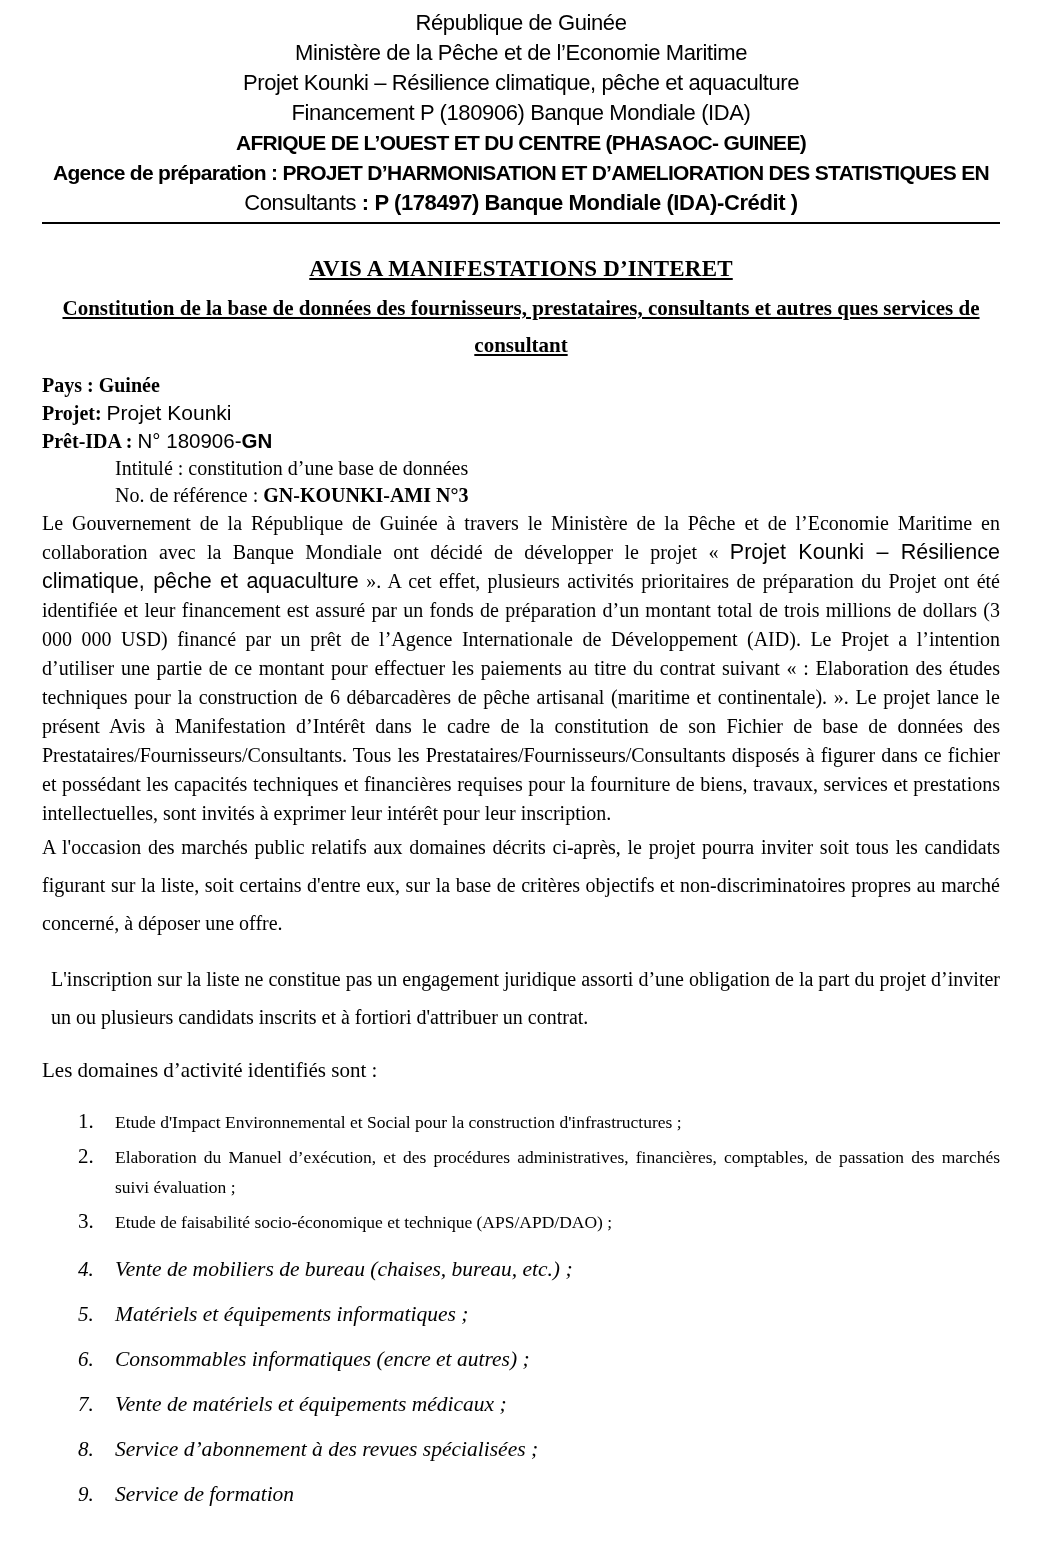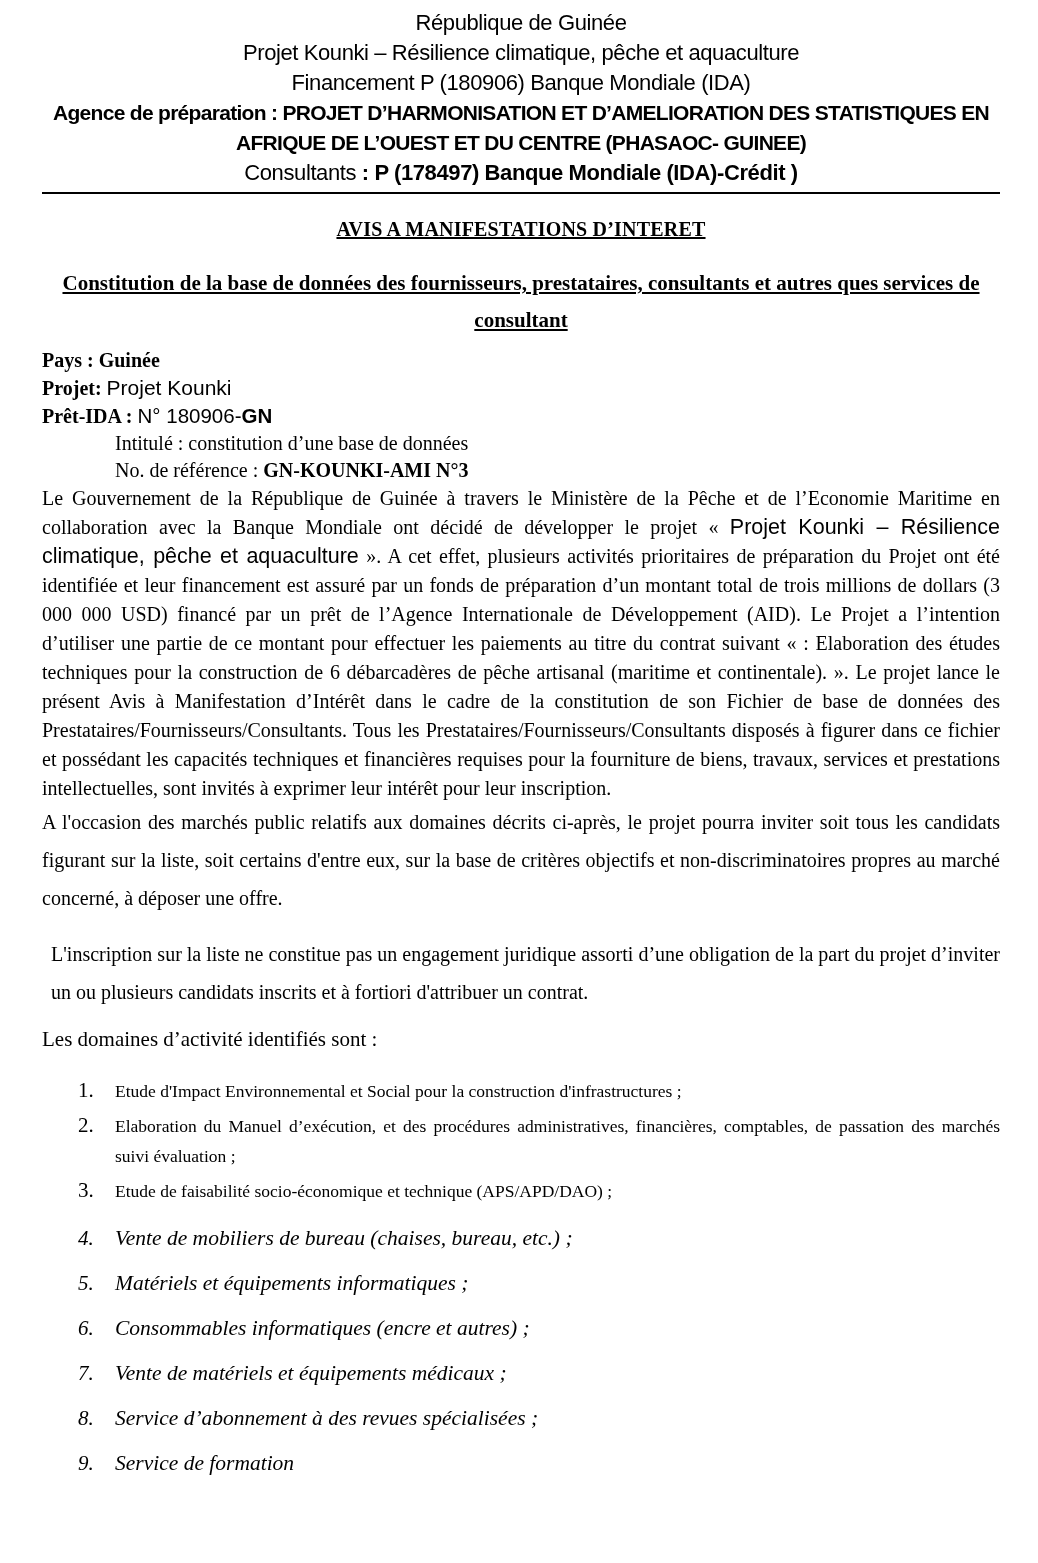--- a/index.html
+++ b/index.html
@@ -20,65 +20,66 @@
 
   
   .doc-header { text-align:center; font-family:"Liberation Sans", sans-serif; }
   .h-line { font-size:22px; line-height:30px; letter-spacing:-0.4px; white-space:nowrap; }
   .h-line.h-bold { font-weight:bold; font-size:21px; letter-spacing:-0.7px; }
   .h-line .seg-bold { font-weight:bold; }
   .rule { border-bottom:2px solid #000; margin-top:4px; }
 
   
   .title {
-    text-align:center; font-size:20px; font-weight:bold;
-    text-decoration:underline; margin-top:24px; letter-spacing:0.2px;
+    text-align:center; font-size:23px; font-weight:bold;
+    text-decoration:underline; margin-top:32px; letter-spacing:0.2px;
   }
   .subtitle {
     text-align:center; font-size:21px; font-weight:bold;
-    text-decoration:underline; line-height:37px; margin-top:24px;
+    text-decoration:underline; line-height:37px; margin-top:8px;
   }
 
   
   .meta { margin-top:8px; font-size:20px; line-height:27px; }
   .b  { font-weight:bold; }
   .sans { font-family:"Liberation Sans", sans-serif; }
   .projet-value { font-size:21px; }
   .pret-num { font-size:20.5px; }
   .indent { padding-left:73px; }
 
   
   .para { font-size:20px; line-height:29px; text-align:justify; }
   .sans-inline { font-family:"Liberation Sans", sans-serif; font-size:21.5px; }
   .para-wide { font-size:20px; line-height:38px; text-align:justify; }
   .p3 { margin-top:18px;margin-left:9px; }
-  .domains-heading { font-size:21px; margin-top:16px;font-family:Liberation Serif, serif; }
+  .domains-heading { font-size:21px; margin-top:22px;font-family:Liberation Serif, serif; }
 
   
   .list { margin-top:24px; }
   .item { display:flex; align-items:baseline; }
   .item .num { flex:none; width:37px; margin-left:36px; font-size:21px; }
   .item .txt { flex:1; }
   .i-a { margin-bottom:5px; }
   .i-a .txt { font-size:17.5px; line-height:30px; text-align:justify; }
   .i-b { margin-bottom:16px; font-style:italic; }
   .i-b .txt { font-size:21.5px; line-height:29px; }
   .gap-top { margin-top:18px; }
 </style>
 </head>
 <body>
 
 <div class="page">
 
   <header class="doc-header">
     <div class="h-line">République de Guinée</div>
+    <div class="h-line">Ministère de la Pêche et de l’Economie Maritime</div>
     <div class="h-line">Projet Kounki – Résilience climatique, pêche et aquaculture</div>
     <div class="h-line">Financement P (180906) Banque Mondiale (IDA)</div>
+    <div class="h-line h-bold">AFRIQUE DE L’OUEST ET DU CENTRE (PHASAOC- GUINEE)</div>
     <div class="h-line h-bold">Agence de préparation : PROJET D’HARMONISATION ET D’AMELIORATION DES STATISTIQUES EN</div>
-    <div class="h-line h-bold">AFRIQUE DE L’OUEST ET DU CENTRE (PHASAOC- GUINEE)</div>
     <div class="h-line"><span>Consultants </span><span class="seg-bold">: P (178497) Banque Mondiale (IDA)-Crédit )</span></div>
   </header>
 
   <div class="rule"></div>
 
   <div class="title">AVIS A MANIFESTATIONS D’INTERET</div>
 
   <div class="subtitle">Constitution de la base de données des fournisseurs, prestataires, consultants et autres ques services de consultant</div>
 
   <div class="meta">

